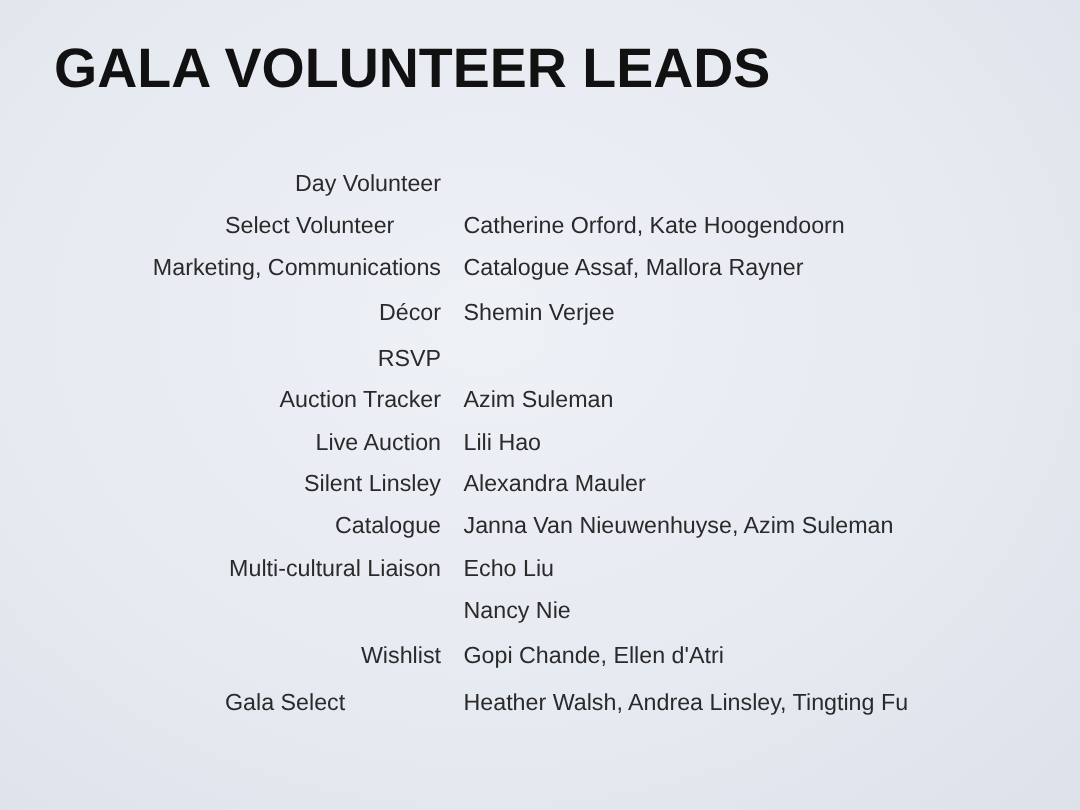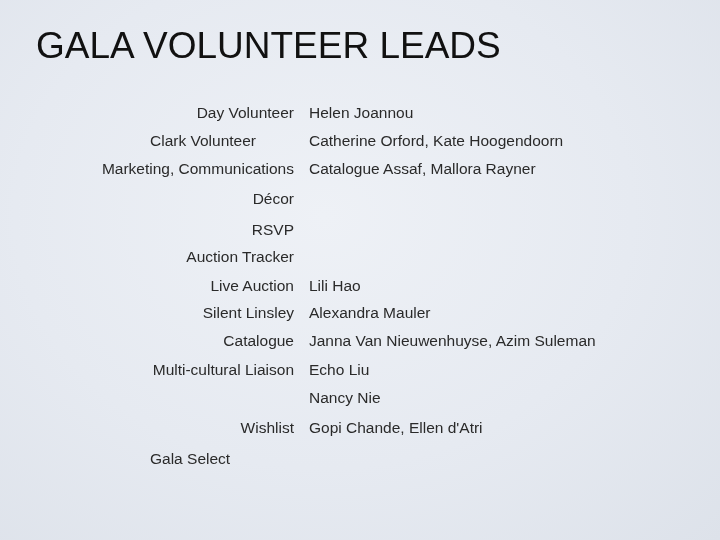--- a/index.html
+++ b/index.html
@@ -5,54 +5,55 @@
   html, body { margin:0; padding:0; }
   body {
     width:720px; height:540px; overflow:hidden;
     background: radial-gradient(ellipse at 45% 40%, #eef1f6 0%, #e6eaf1 55%, #dde2ea 100%);
     font-family: "Liberation Sans", sans-serif;
     color:#222;
     position:relative;
   }
   .title {
     position:absolute; left:36px; top:25px;
-    font-size:37px; font-weight:normal; color:#111;
+    font-size:37px; font-weight:bold; color:#111;
     letter-spacing:0px;
   }
-  .row { position:absolute; left:0; width:720px; height:22px; font-size:15.5px; color:#2a2a2a; }
+  .row { position:absolute; left:0; width:720px; height:22px; font-size:15.5px; color:#2a2a2a;margin-top:10px; }
   .role { position:absolute; white-space:nowrap; }
   .role.right { right:426px; text-align:right; }
   .names { position:absolute; left:309px; white-space:nowrap; }
 </style>
 </head>
 <body>
 
 <div>
   <div class="title">GALA VOLUNTEER LEADS</div>
 
   <div class="row" style="top:104px">
     <span class="role right">Day Volunteer</span>
-    <span class="names">Helen Joannou</span>
   </div>
   <div class="row" style="top:132px">
-    <span class="role" style="left:150px">Clark Volunteer</span>
+    <span class="role" style="left:150px">Select Volunteer</span>
     <span class="names">Catherine Orford, Kate Hoogendoorn</span>
   </div>
   <div class="row" style="top:160px">
     <span class="role right">Marketing, Communications</span>
     <span class="names">Catalogue Assaf, Mallora Rayner</span>
   </div>
   <div class="row" style="top:190px">
     <span class="role right">Décor</span>
+    <span class="names">Shemin Verjee</span>
   </div>
   <div class="row" style="top:221px">
     <span class="role right">RSVP</span>
   </div>
   <div class="row" style="top:248px">
     <span class="role right">Auction Tracker</span>
+    <span class="names">Azim Suleman</span>
   </div>
   <div class="row" style="top:277px">
     <span class="role right">Live Auction</span>
     <span class="names">Lili Hao</span>
   </div>
   <div class="row" style="top:304px">
     <span class="role right">Silent Linsley</span>
     <span class="names">Alexandra Mauler</span>
   </div>
   <div class="row" style="top:332px">
@@ -65,14 +66,15 @@
   </div>
   <div class="row" style="top:389px">
     <span class="names">Nancy Nie</span>
   </div>
   <div class="row" style="top:419px">
     <span class="role right">Wishlist</span>
     <span class="names">Gopi Chande, Ellen d'Atri</span>
   </div>
   <div class="row" style="top:450px">
     <span class="role" style="left:150px">Gala Select</span>
+    <span class="names">Heather Walsh, Andrea Linsley, Tingting Fu</span>
   </div>
 </div>
 
 </body></html>

